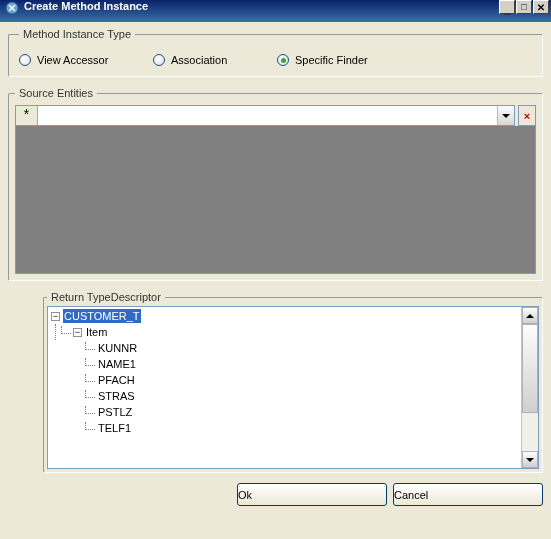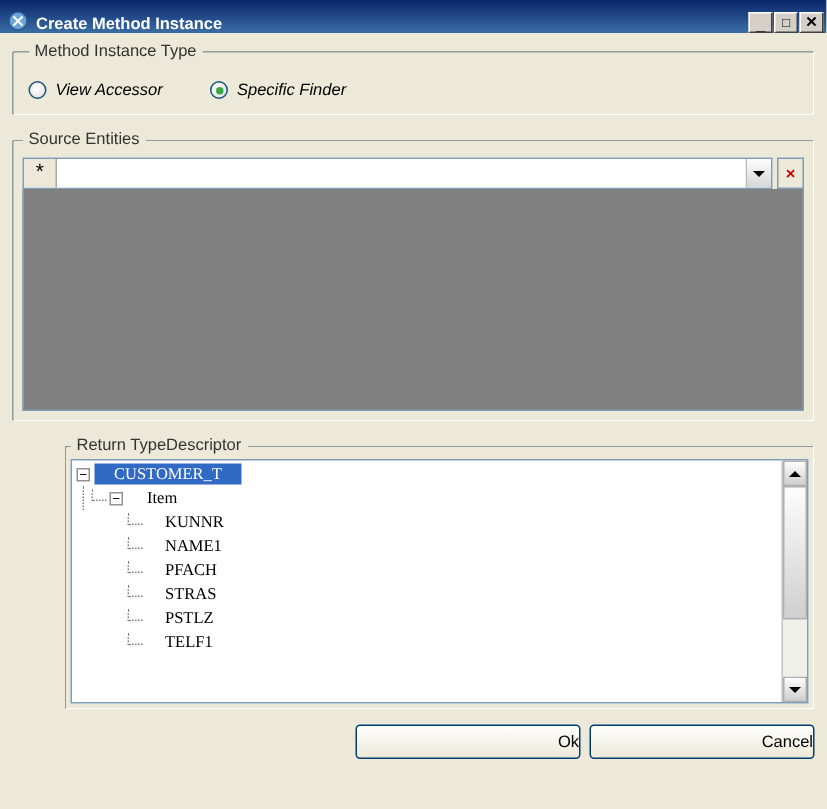--- a/index.html
+++ b/index.html
@@ -1,31 +1,31 @@
 <!DOCTYPE html>
 <html><head>
 <meta charset="utf-8">
 <style>
 * { box-sizing: border-box; font-family: Tahoma, Arial, sans-serif; font-size: 11px; }
 body { margin: 0; background: #ece9d8; width: 551px; height: 539px; overflow: hidden; }
 
-.titlebar { height: 22px; background: linear-gradient(to bottom, #0a246a, #3a6ea5); display: flex; align-items: flex-end; padding: 0 2px; color: white; font-weight: bold; }
+.titlebar { height: 22px; background: linear-gradient(to bottom, #0a246a, #3a6ea5); display: flex; align-items: flex-start; padding: 0 2px; color: white; font-weight: bold; }
 .titlebar .app-icon { width: 16px; height: 16px; margin: 0 4px 0 2px; display: flex; align-items: center; justify-content: center; }
 .titlebar .title { flex: 1; }
 .titlebar .win-buttons { display: flex; gap: 1px; }
 .win-btn { width: 16px; height: 14px; background: #d4d0c8; border: 1px solid #fff; border-right-color: #404040; border-bottom-color: #404040; display: flex; align-items: center; justify-content: center; font-size: 9px; font-weight: bold; color: #000; cursor: default; font-family: Arial; }
 .win-btn.close { font-size: 10px; }
 
 .body { padding: 6px 8px 8px 8px; }
 
 fieldset { border: 1px solid #fff; border-top-color: #919b9c; border-left-color: #919b9c; margin: 0 0 10px 0; padding: 8px 10px 4px 10px; border-radius: 2px; background: #ece9d8; }
 legend { padding: 0 4px; color: #0046d5; font-size: 11px; }
 legend.plain { color: #333; }
 
-.radio-row { display: flex; gap: 11px; margin: 6px 0; font-style: italic; }
+.radio-row { display: flex; gap: 24px; margin: 6px 0; }
 .radio-item { display: flex; align-items: center; gap: 6px; color: #000; }
 .radio-item.disabled { color: #808080; }
 .radio { width: 12px; height: 12px; border: 1px solid #1c5180; border-radius: 50%; background: radial-gradient(circle at 40% 40%, #fff, #dcdcdc); display: flex; align-items: center; justify-content: center; }
 .radio.disabled { border-color: #aaa; }
 .radio .dot { width: 5px; height: 5px; background: #39a93f; border-radius: 50%; display: none; }
 .radio.checked .dot { display: block; }
 
 .source-entities-body { }
 .dropdown-row { display: flex; align-items: stretch; height: 21px; background: #fff; border: 1px solid #7f9db9; }
 .star-cell { width: 22px; display: flex; align-items: center; justify-content: center; background: #ece9d8; border-right: 1px solid #aca899; font-size: 14px; font-family: 'Courier New', monospace; }
@@ -33,32 +33,32 @@
 .dd-btn { width: 17px; background: linear-gradient(#fdfdfd,#d6d6d6); border-left: 1px solid #b8b8b8; display: flex; align-items: center; justify-content: center; }
 .dd-arrow { width:0; height:0; border-left:4px solid transparent; border-right:4px solid transparent; border-top:4px solid #000; }
 .del-btn { width: 18px; margin-left: 3px; border: 1px solid #7f9db9; background: #ece9d8; display: flex; align-items: center; justify-content: center; color: #c00; font-weight: bold; font-size: 11px; cursor: default; }
 .row-wrap { display: flex; align-items: stretch; }
 .gray-area { height: 148px; background: #808080; border: 1px solid #7f9db9; border-top: none; }
 
 .tree-container { position: relative; height: 163px; border: 1px solid #7f9db9; background: #fff; display: flex; }
 .tree { flex: 1; overflow: hidden; padding: 1px 0 0 0; }
 .tree-row { display: flex; align-items: center; height: 16px; white-space: nowrap; }
 .expander { width: 9px; height: 9px; border: 1px solid #919191; background: #fff; display: flex; align-items: center; justify-content: center; font-size: 9px; line-height: 1; font-family: Arial; margin-right: 3px; cursor: default; color: #000; }
-.node-label { padding: 1px 13px; font-family: Liberation Serif, serif; }
+.node-label { padding: 1px 1px; }
 .node-label.selected { background: #316ac5; color: #fff; }
 .indent { display: inline-block; }
 .vscroll { width: 17px; background: #e8e8e8; border-left: 1px solid #c5c5c5; display: flex; flex-direction: column; }
 .vscroll .arr { height: 17px; background: linear-gradient(#fdfdfd,#cfcfcf); border: 1px solid #b0b0b0; display: flex; align-items: center; justify-content: center; }
 .vscroll .track { flex: 1; background: #f0f0ea; position: relative; }
 .vscroll .thumb { position: absolute; top: 0; left: 0; right: 0; height: 70%; background: linear-gradient(#fdfdfd,#cfcfcf); border: 1px solid #b0b0b0; }
 .tri-up { width:0;height:0;border-left:4px solid transparent;border-right:4px solid transparent;border-bottom:4px solid #000; }
 .tri-dn { width:0;height:0;border-left:4px solid transparent;border-right:4px solid transparent;border-top:4px solid #000; }
 
 .button-bar { display: flex; justify-content: flex-end; gap: 6px; padding: 4px 0 0 0; }
-.btn { width: 150px; height: 23px; background: linear-gradient(#fff,#ece9d8); border: 1px solid #003c74; border-radius: 3px; display: flex; align-items: center; justify-content: flex-end; color: #000; cursor: default; }
+.btn { width: 150px; height: 23px; background: linear-gradient(#fff,#ece9d8); border: 1px solid #003c74; border-radius: 3px; display: flex; align-items: center; justify-content: flex-start; color: #000; cursor: default; }
 .conn { display:inline-block; border-left: 1px dotted #808080; border-bottom: 1px dotted #808080; width: 10px; height: 8px; margin-bottom: 4px; margin-right: 2px; }
 .conn-v { display:inline-block; border-left: 1px dotted #808080; height: 16px; }
 fieldset.source { padding: 6px; }
 fieldset.ret { padding: 3px; margin-bottom: 6px; margin-left: 35px; }
 </style>
 </head>
 <body>
 
 <div class="titlebar">
   <span class="app-icon">
@@ -78,20 +78,24 @@
 </div>
 
 <div class="body">
 
   <fieldset>
     <legend class="plain">Method Instance Type</legend>
     <div class="radio-row">
       <div class="radio-item" style="width:110px">
         <span class="radio"></span>
         <span>View Accessor</span>
+      </div>
+      <div class="radio-item" style="width:100px">
+        <span class="radio"></span>
+        <span>Association</span>
       </div>
       <div class="radio-item">
         <span class="radio checked">
             <span class="dot"></span>
           </span>
         <span>Specific Finder</span>
       </div>
     </div>
   </fieldset>
 

